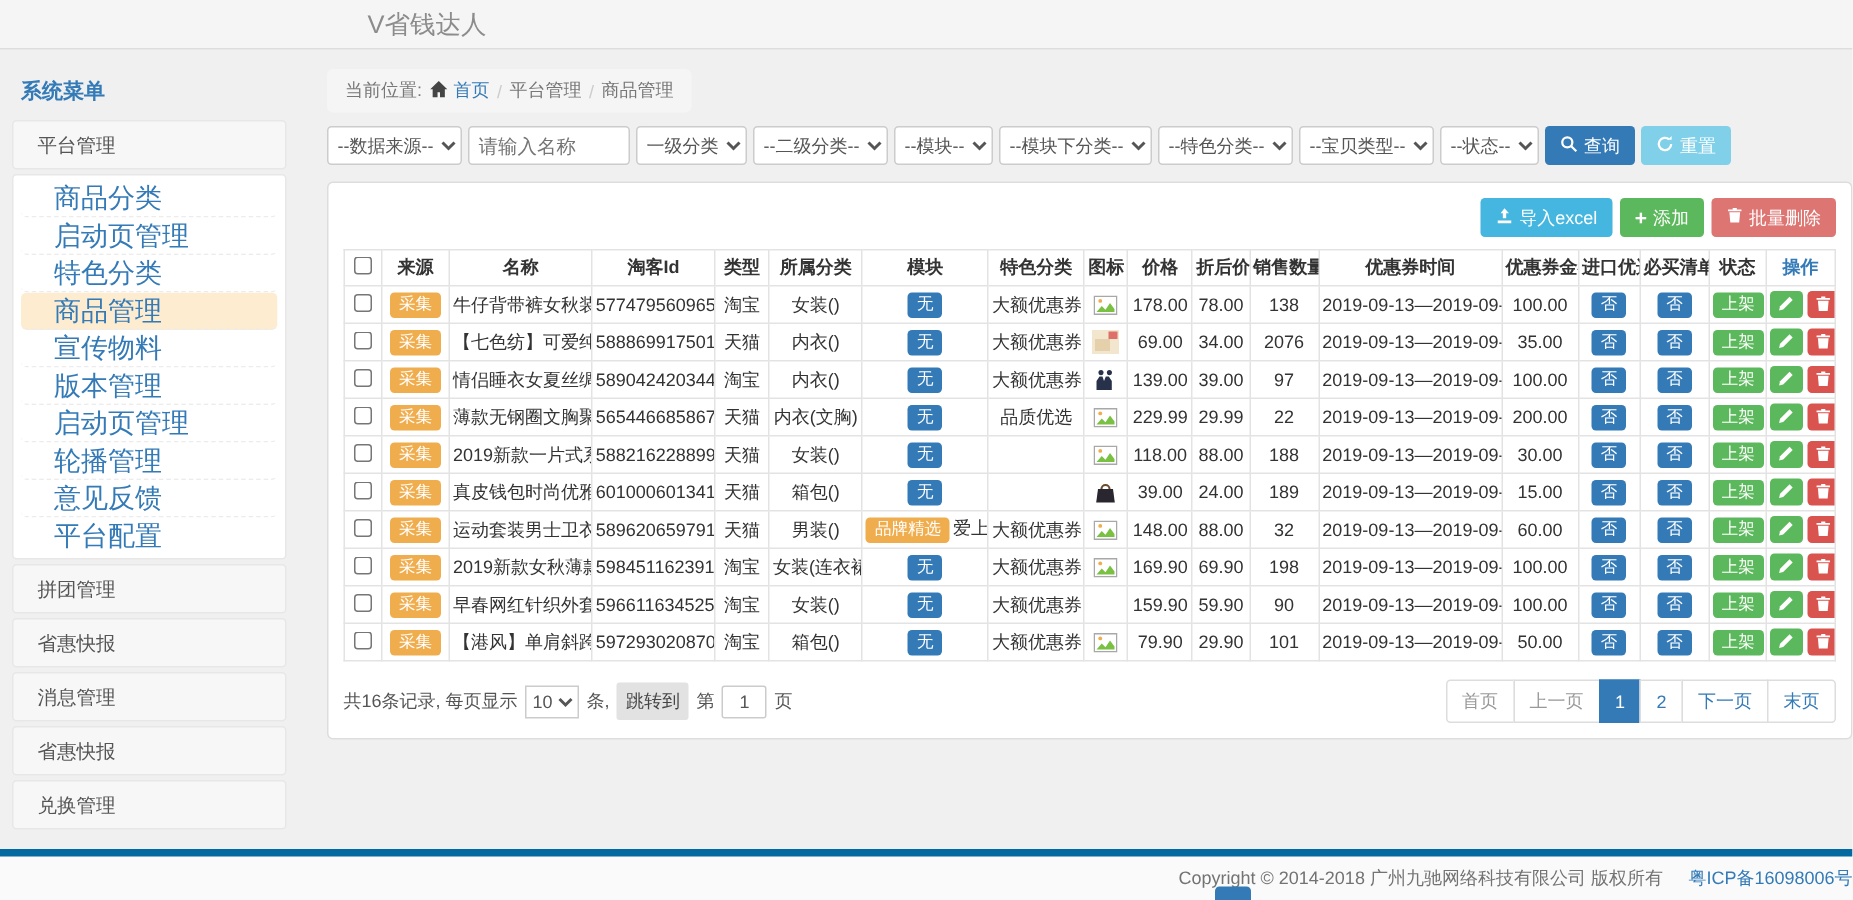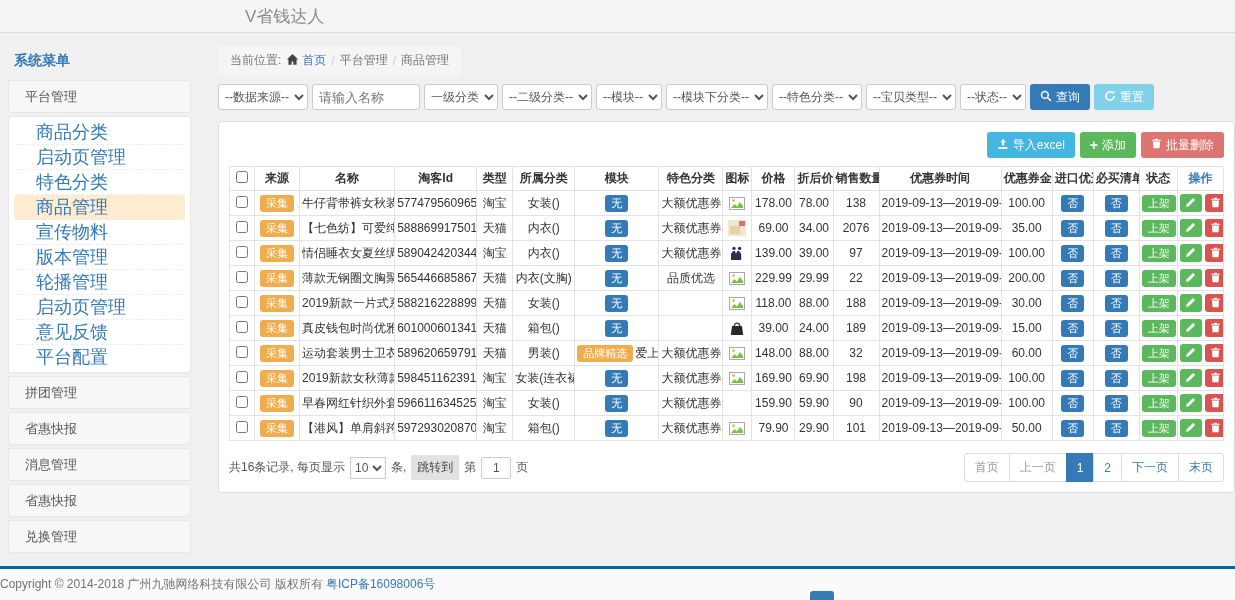--- a/index.html
+++ b/index.html
@@ -63,21 +63,21 @@
   .pager-left select { height:22px; border:1px solid #ccc; font-size:12px; background:#fff; color:#555; }
   .jump-chip { background:#e2e2e2; padding:4px 6px; border-radius:2px; color:#444; }
   .pager-left input { width:30px; height:22px; border:1px solid #ccc; border-radius:2px; text-align:center; font-size:12px; color:#555; }
   .pager-right { display:flex; }
   .pg-btn { border:1px solid #ddd; background:#fff; color:var(--primary,#337ab7); font-size:12px; padding:5px 10px; margin-left:-1px; cursor:pointer; font-family:inherit; }
   .pg-btn:first-child { border-radius:3px 0 0 3px; margin-left:0; }
   .pg-btn:last-child { border-radius:0 3px 3px 0; }
   .pg-btn.disabled { color:#999; }
   .pg-btn.active { background:var(--primary,#337ab7); border-color:var(--primary,#337ab7); color:#fff; }
   
-  .footer { position:absolute; left:0; bottom:0; width:1235px; height:34px; background:#fafafa; border-top:3px solid #0369a1; display:flex; align-items:center; justify-content:flex-start; font-size:12px; color:#737373; z-index:5; gap:3px; }
+  .footer { position:absolute; left:0; bottom:0; width:1235px; height:34px; background:#fafafa; border-top:5px solid #0369a1; display:flex; align-items:center; justify-content:flex-end; font-size:12px; color:#737373; z-index:5; gap:17px; }
   .footer a { color:var(--primary,#337ab7); text-decoration:none; cursor:pointer; }
   .totop { position:absolute; left:810px; bottom:0; width:24px; height:9px; background:var(--primary,#337ab7); border-radius:3px 3px 0 0; z-index:6; cursor:pointer; }
 </style>
 </head>
 <body>
 
 <div class="topbar">
   <div class="brand">V省钱达人</div>
 </div>
 
@@ -85,22 +85,22 @@
   <div class="sidebar-heading">系统菜单</div>
   <nav id="side-nav">
       <div class="side-group">平台管理</div>
       <div class="submenu">
         <div class="submenu-item">商品分类</div>
         <div class="submenu-item">启动页管理</div>
         <div class="submenu-item">特色分类</div>
         <div class="submenu-item active">商品管理</div>
         <div class="submenu-item">宣传物料</div>
         <div class="submenu-item">版本管理</div>
+        <div class="submenu-item">启动页管理</div>
         <div class="submenu-item">轮播管理</div>
-        <div class="submenu-item">启动页管理</div>
         <div class="submenu-item">意见反馈</div>
         <div class="submenu-item">平台配置</div>
       </div>
       <div class="side-group">拼团管理</div>
       <div class="side-group">省惠快报</div>
       <div class="side-group">消息管理</div>
       <div class="side-group">省惠快报</div>
       <div class="side-group">兑换管理</div>
     </nav>
 </div>

